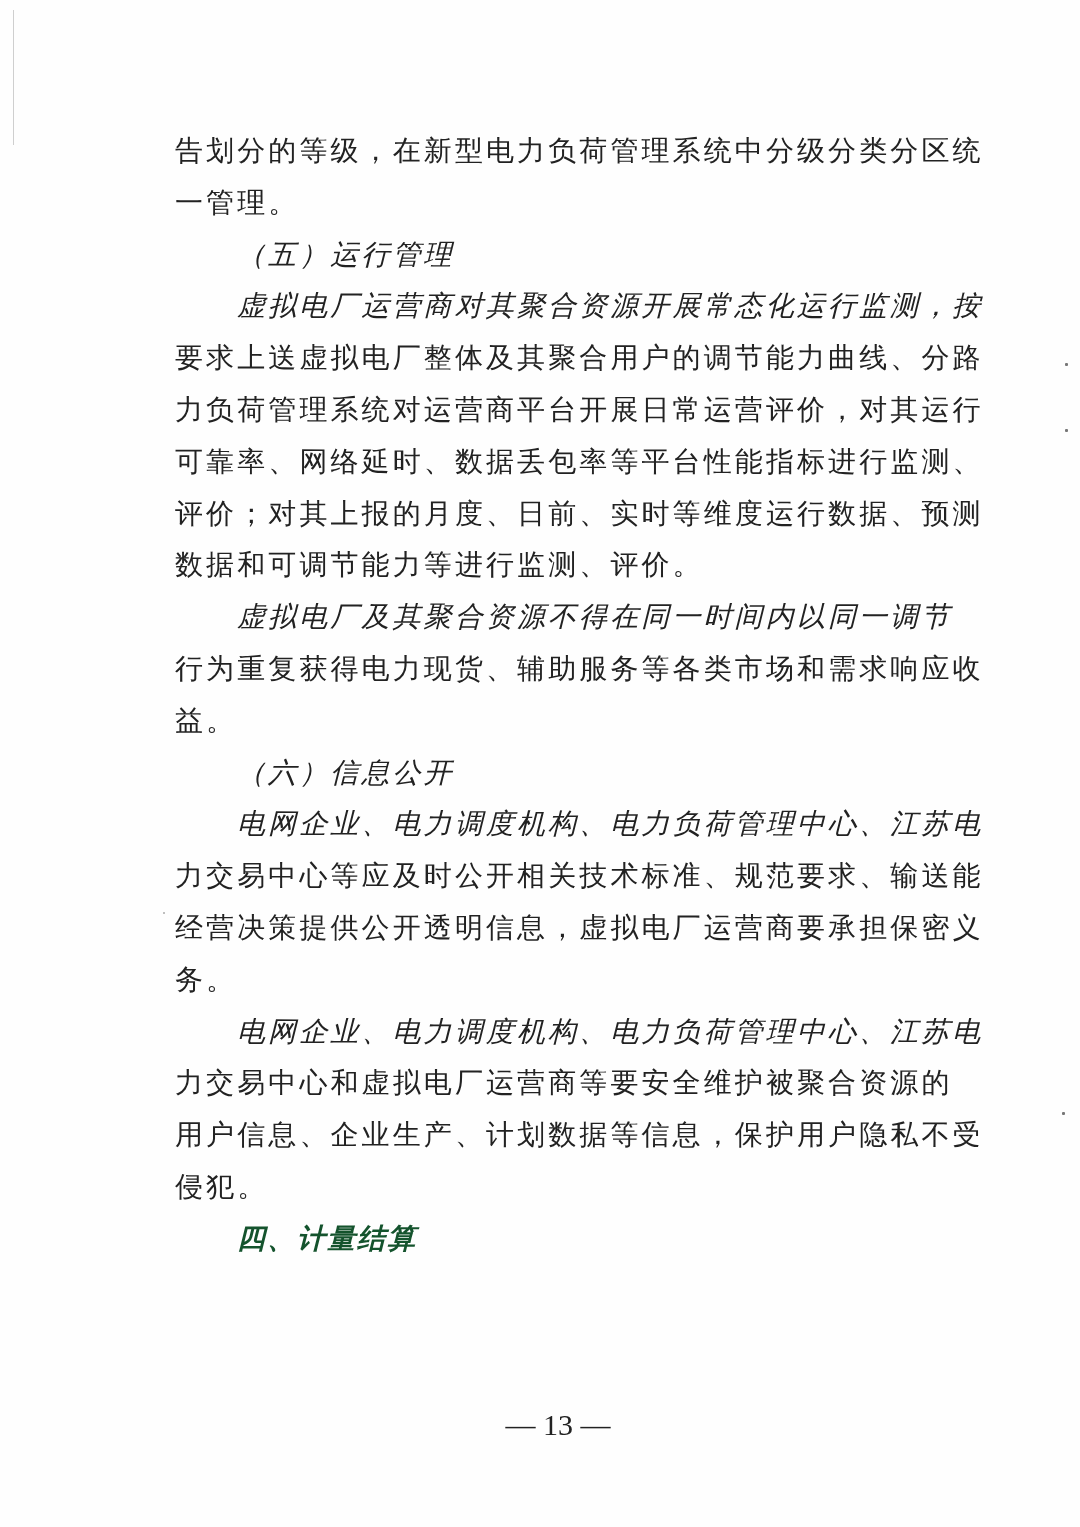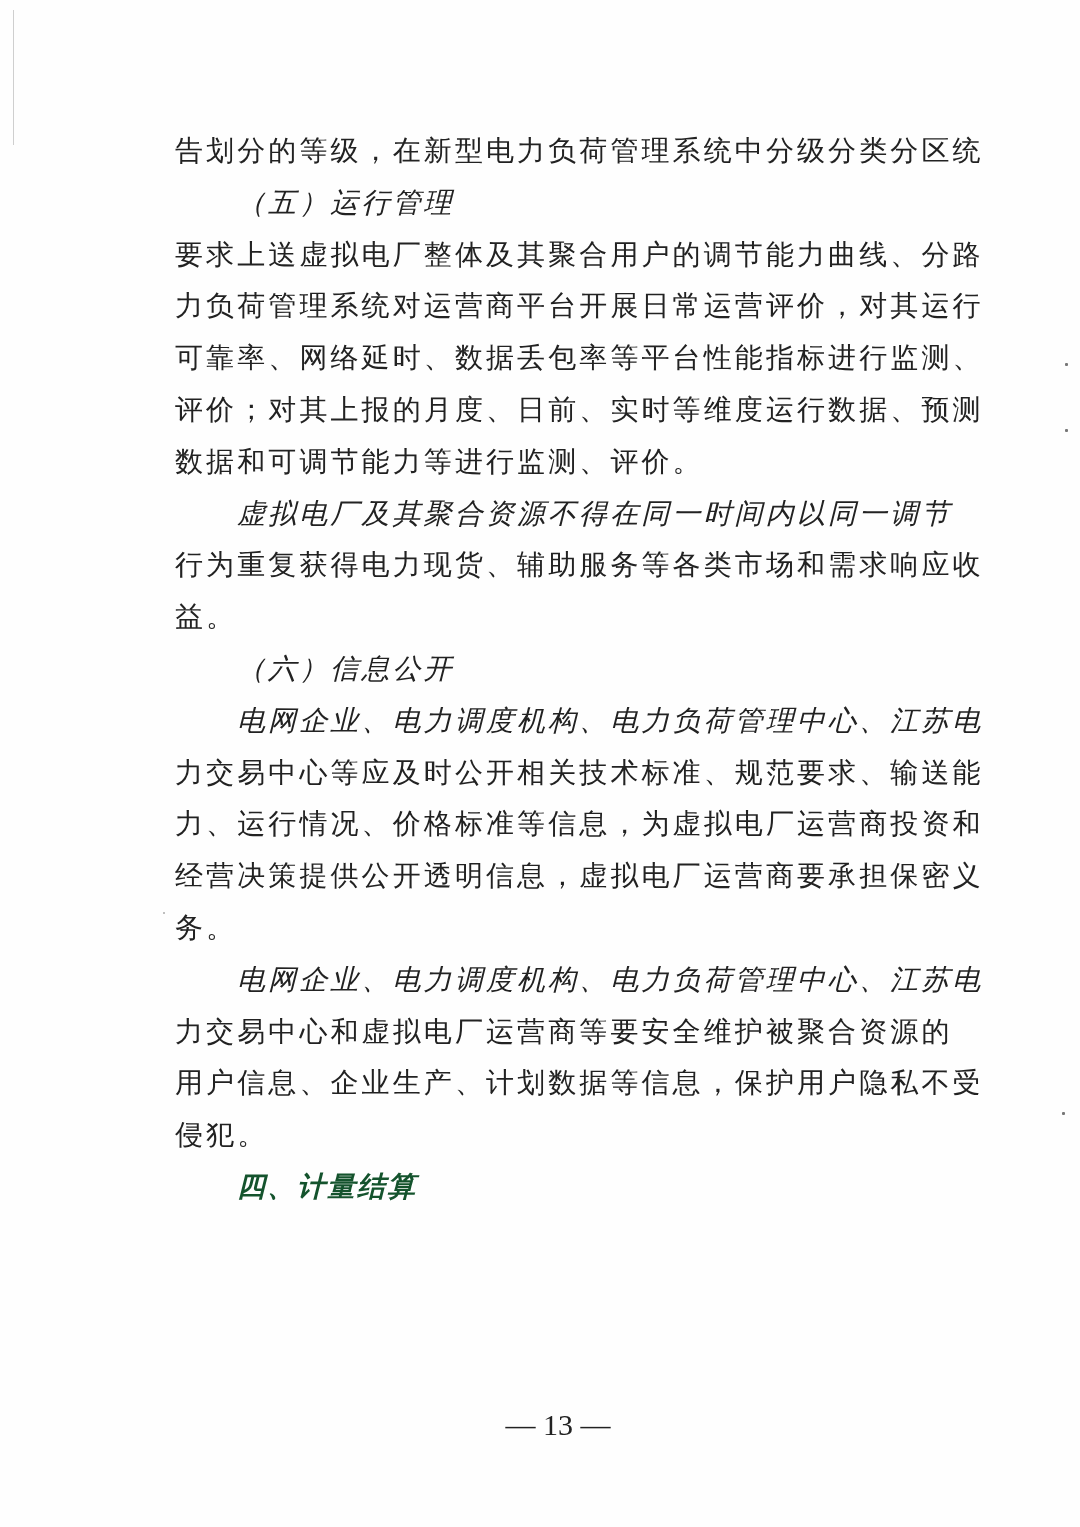--- a/index.html
+++ b/index.html
@@ -79,33 +79,34 @@
 
 <div class="page">
   <div class="scan-line"></div>
   <div class="speck" style="left:1065px; top:363px;"></div>
   <div class="speck" style="left:1065px; top:429px;"></div>
   <div class="speck" style="left:1062px; top:1112px;"></div>
   <div class="speck" style="left:163px; top:912px; width:2px; height:2px; background:#aaa;"></div>
 
   <div class="text-block">
     <div class="line">告划分的等级，在新型电力负荷管理系统中分级分类分区统</div>
+    <div class="line">一管理。</div>
     <div class="line indent">（五）运行管理</div>
+    <div class="line indent">虚拟电厂运营商对其聚合资源开展常态化运行监测，按</div>
     <div class="line">要求上送虚拟电厂整体及其聚合用户的调节能力曲线、分路</div>
     <div class="line">力负荷管理系统对运营商平台开展日常运营评价，对其运行</div>
     <div class="line">可靠率、网络延时、数据丢包率等平台性能指标进行监测、</div>
     <div class="line">评价；对其上报的月度、日前、实时等维度运行数据、预测</div>
     <div class="line">数据和可调节能力等进行监测、评价。</div>
     <div class="line indent">虚拟电厂及其聚合资源不得在同一时间内以同一调节</div>
     <div class="line">行为重复获得电力现货、辅助服务等各类市场和需求响应收</div>
     <div class="line">益。</div>
     <div class="line indent">（六）信息公开</div>
     <div class="line indent">电网企业、电力调度机构、电力负荷管理中心、江苏电</div>
     <div class="line">力交易中心等应及时公开相关技术标准、规范要求、输送能</div>
-    <div class="line">力、运行情况、价格标准等信息，为虚拟电厂运营商投资和</div>
     <div class="line">经营决策提供公开透明信息，虚拟电厂运营商要承担保密义</div>
     <div class="line">务。</div>
     <div class="line indent">电网企业、电力调度机构、电力负荷管理中心、江苏电</div>
     <div class="line">力交易中心和虚拟电厂运营商等要安全维护被聚合资源的</div>
     <div class="line">用户信息、企业生产、计划数据等信息，保护用户隐私不受</div>
     <div class="line">侵犯。</div>
     <div class="line indent heading-bold">四、计量结算</div>
   </div>
 
   <div class="page-number">— 13 —</div>

